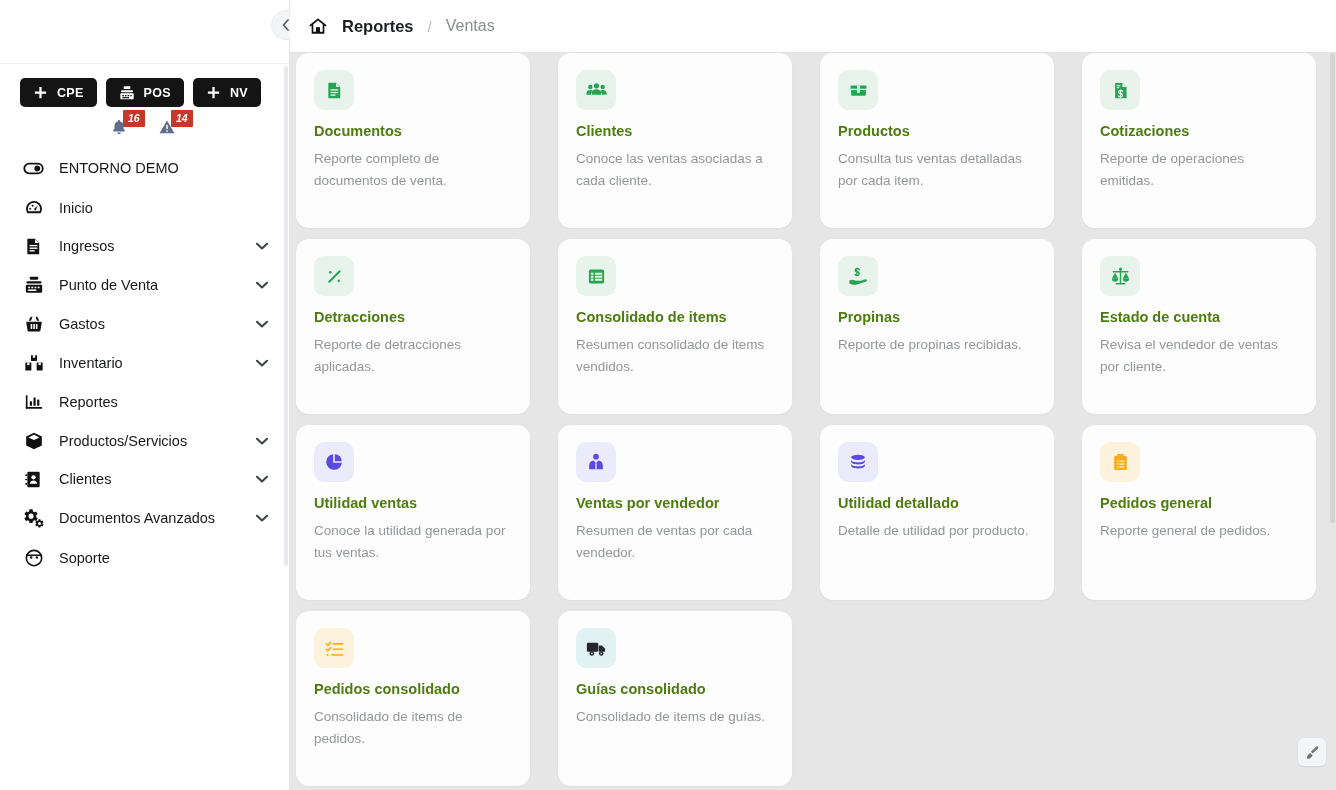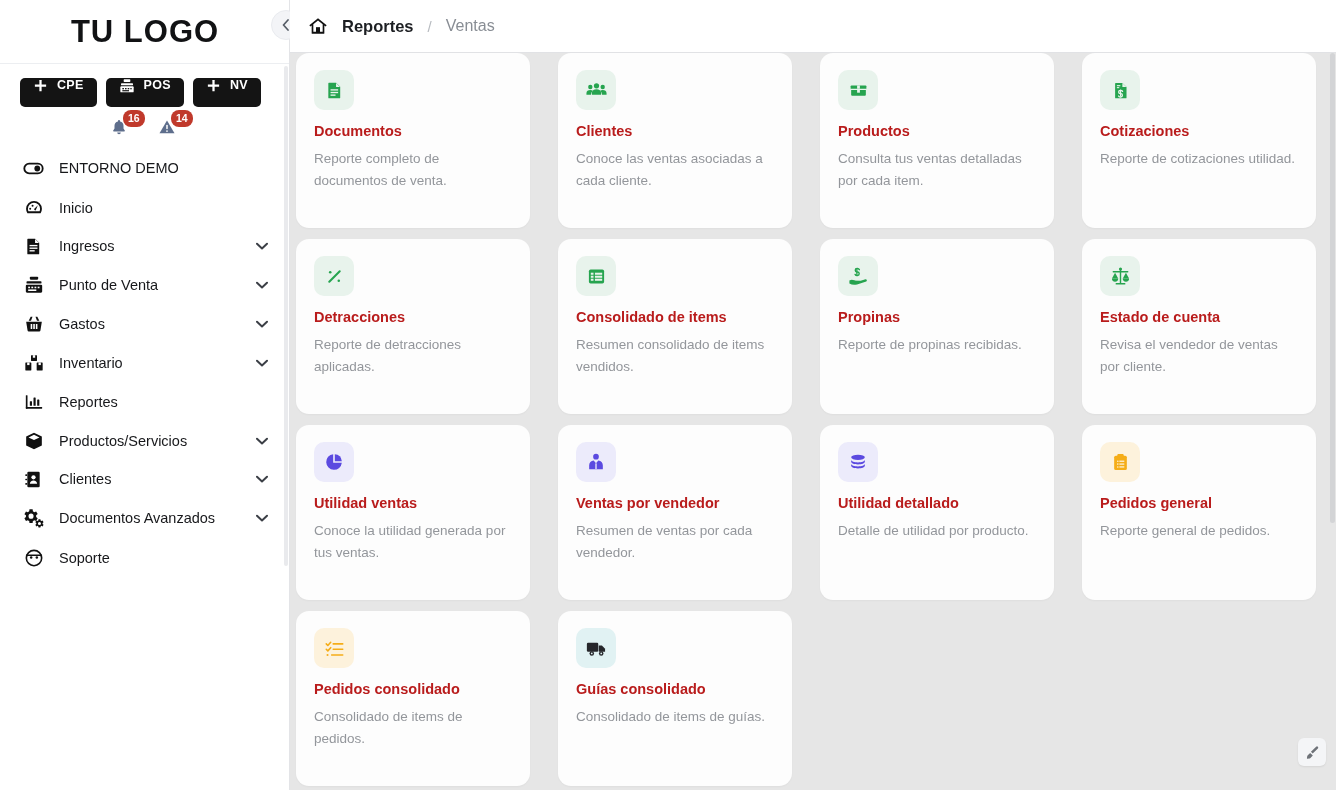--- a/index.html
+++ b/index.html
@@ -43,34 +43,34 @@
     display: flex; align-items: center; justify-content: center; flex: 0 0 34px;
   }
   .profile-info { flex: 1; min-width: 0; }
   .profile-name { font-size: 14.5px; font-weight: 700; color: #4a5273; line-height: 1.25; }
   .profile-mail { font-size: 12.5px; color: #6a7190; line-height: 1.35; }
   .gear-btn { cursor: pointer; display: flex; align-items: center; color: #111; }
 
   .quick-actions { display: flex; gap: 9px; padding: 14px 20px 0 20px; }
   .qa-btn {
     background: #141414; color: #fff; border: none; border-radius: 5px;
-    height: 29px; display: flex; justify-content: center;
+    height: 29px; display: flex; align-items: center; justify-content: center;
     gap: 9px; padding: 0 13px; cursor: pointer;
     font-size: 12.5px; font-weight: 600; letter-spacing: .3px;
   }
   .qa-btn svg { display: block; }
 
   .alerts { display: flex; justify-content: center; gap: 26px; padding: 11px 0 6px 0; }
   .alert-item { position: relative; cursor: pointer; padding-right: 4px; }
   .alert-item svg { display: block; color: #5e6e8c; }
   .badge {
     position: absolute; top: -8px; left: 13px;
-    background: #c0392b; color: #fff; border-radius: 8px;
+    background: #c0392b; color: #fff; border-radius: 1px;
     font-size: 10.5px; font-weight: 700; line-height: 1;
-    padding: 3px 5px 3px 5px; min-width: 19px; text-align: center;
+    padding: 3px 5px 3px 5px; min-width: 19px; text-align: center; font-style: italic;
   }
 
   .nav { padding: 6px 0 0 0; flex: 1; overflow: hidden; }
   .nav-item {
     display: flex; align-items: center; gap: 14px;
     padding: 9.5px 22px 9.5px 22px; cursor: pointer;
     font-size: 14.5px; color: #17181b;
   }
   .nav-icon { width: 23px; display: flex; align-items: center; justify-content: center; color: #111; flex: 0 0 23px; }
   .nav-label { flex: 1; white-space: nowrap; }
@@ -101,21 +101,21 @@
   }
   .card {
     background: #fdfdfd; border-radius: 13px; height: 175px;
     padding: 17px 18px 0 18px; cursor: pointer; overflow: hidden;
     box-shadow: 0 1px 2px rgba(0,0,0,0.035);
   }
   .card-icon {
     width: 40px; height: 40px; border-radius: 10px;
     display: flex; align-items: center; justify-content: center; margin-bottom: 13px;
   }
-  .card-title { font-size: 14.5px; font-weight: 700; color: #b91c1c; line-height: 1.2; margin-bottom: 8px; }
+  .card-title { font-size: 14.5px; font-weight: 700; color: #4d7c0f; line-height: 1.2; margin-bottom: 8px; }
   .card-desc { font-size: 13.5px; color: #93969b; line-height: 1.6; }
 
   .ic-green { background: #e8f3ec; color: #26a44f; }
   .ic-purple { background: #ecebfb; color: #5b4ae0; }
   .ic-amber { background: #fdf2dc; color: #f5ad18; }
   .ic-teal  { background: #e1f2f3; color: #26272b; }
 
   .fab {
     position: absolute; right: 10px; bottom: 24px;
     width: 28px; height: 28px; border-radius: 6px; background: #f4f5f7;
@@ -124,21 +124,20 @@
   }
   .main-scroll { position: absolute; right: 1px; top: 0; width: 5px; height: 470px; background: #d3d4d6; border-radius: 3px; }
 </style>
 </head>
 <body>
 
 <div class="app">
 
   <aside class="sidebar">
     <div class="logo-bar">
-      <div class="logo-text">TU LOGO</div>
       <div class="collapse-btn">
         <svg width="8" height="12" viewBox="0 0 8 12" fill="none" stroke="currentColor" stroke-width="1.7" stroke-linecap="round" stroke-linejoin="round">
             <polyline points="6,1 1.5,6 6,11"></polyline>
           </svg>
       </div>
     </div>
 
 
     <div class="quick-actions">
       <button class="qa-btn">
@@ -444,21 +443,21 @@
             <svg width="19" height="19" viewBox="0 0 24 24" fill="currentColor">
                 <path d="M6 2.4h8.4L19.6 7.6V21a.8.8 0 0 1-.8.8H6a.8.8 0 0 1-.8-.8V3.2a.8.8 0 0 1 .8-.8z"></path>
                 <path d="M14.4 2.6v5.1h5.1z" fill="#e8f3ec"></path>
                 <rect x="7.4" y="5.2" width="4.4" height="1.4" fill="#e8f3ec"></rect>
                 <rect x="7.4" y="7.7" width="3" height="1.4" fill="#e8f3ec"></rect>
                 <rect x="11.3" y="10.8" width="1.5" height="8.6" rx=".6" fill="#e8f3ec"></rect>
                 <path d="M14.6 13.1a2.6 2.6 0 0 0-2.5-1.3h-.3a2.1 2.1 0 0 0 0 4.2h.5a2.1 2.1 0 0 1 0 4.2h-.4a2.6 2.6 0 0 1-2.4-1.3" fill="none" stroke="#e8f3ec" stroke-width="1.7" stroke-linecap="round"></path>
               </svg>
           </div>
           <div class="card-title">Cotizaciones</div>
-          <div class="card-desc">Reporte de cotizaciones utilidad.</div>
+          <div class="card-desc">Reporte de operaciones emitidas.</div>
         </div>
 
         <div class="card">
           <div class="card-icon ic-green">
             <svg width="19" height="19" viewBox="0 0 24 24" fill="none" stroke="currentColor" stroke-width="2.6" stroke-linecap="round">
                 <path d="M18.6 5.4 5.4 18.6"></path>
                 <circle cx="6.6" cy="6.6" r="1.6" fill="currentColor" stroke="none"></circle>
                 <circle cx="17.4" cy="17.4" r="1.6" fill="currentColor" stroke="none"></circle>
               </svg>
           </div>

